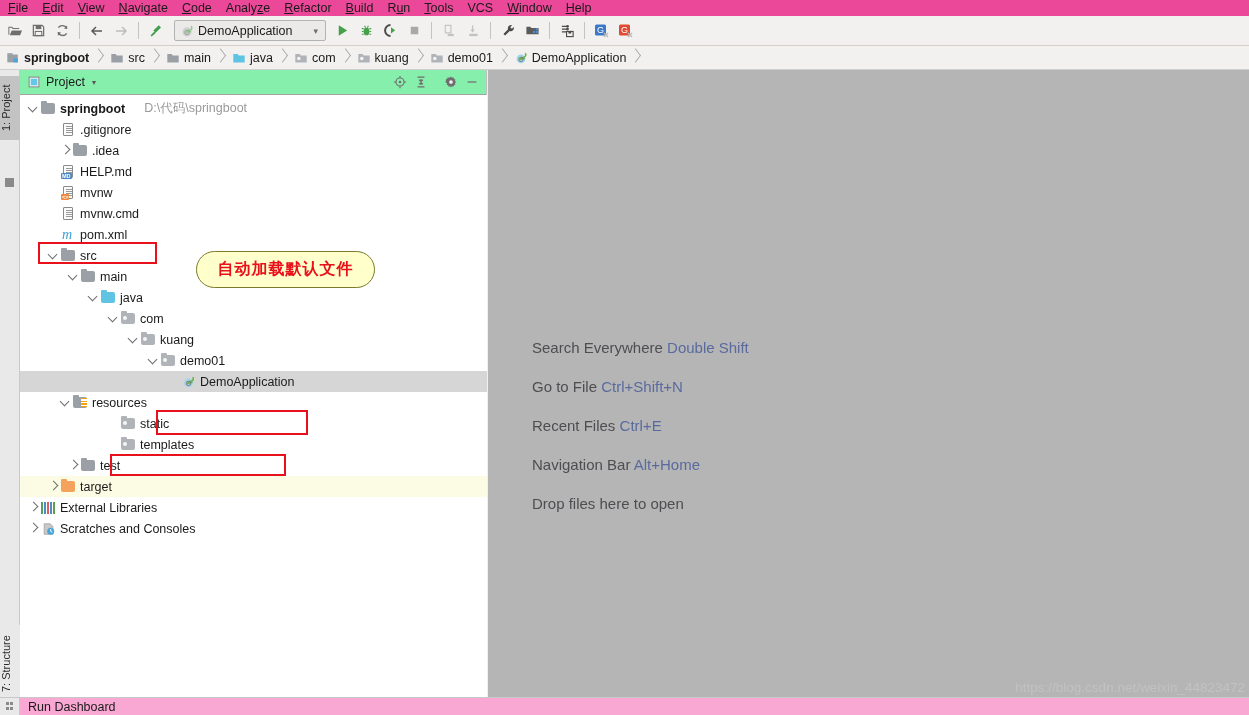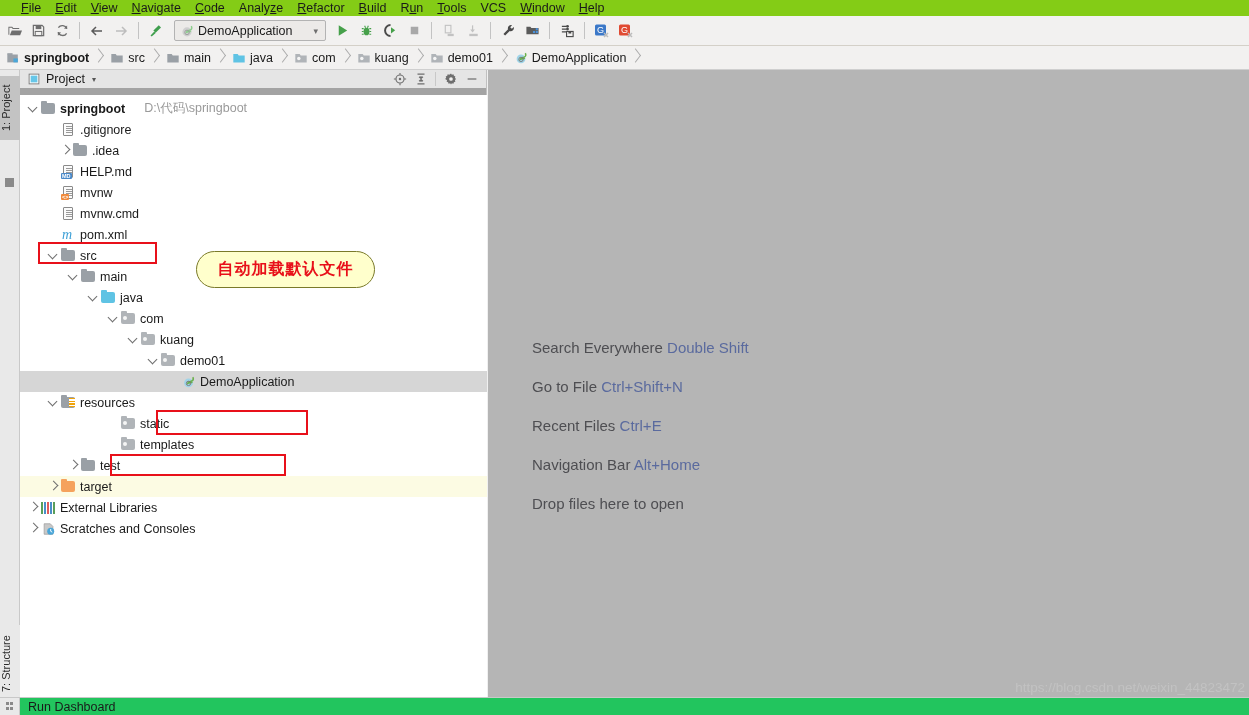--- a/index.html
+++ b/index.html
@@ -8,23 +8,23 @@
     overflow: hidden;
     font-family: "Liberation Sans", sans-serif;
     background: #f0f0f0;
     -webkit-font-smoothing: antialiased;
   }
   #app { position: relative; width: 1249px; height: 715px; }
 
   
   .menubar {
     position: absolute; top: 0; left: 0; width: 1249px; height: 16px;
-    background: #84cc16;
+    background: #ec4899;
     display: flex; align-items: flex-start;
-    padding-left: 14px;
+    padding-left: 1px;
     font-size: 12.5px; color: #1a1a1a;
   }
   .menu-item {
     padding: 0 7px; height: 16px; line-height: 16px;
     white-space: nowrap; cursor: default;
   }
   .mn { text-decoration: underline; }
 
   
   .toolbar {
@@ -103,24 +103,24 @@
 
   
   .panel {
     position: absolute; top: 70px; left: 20px;
     width: 467px; height: 627px;
     background: #ffffff;
     border-right: 1px solid #c0c0c0;
   }
   .panel-header {
     height: 25px; width: 100%;
-    background: #e5e5e5;
+    background: #86efac;
     display: flex; align-items: center;
     padding-left: 8px;
-    border-bottom: 7px solid #a3a3a3;
+    border-bottom: 1px solid #a3a3a3;
     font-size: 12.5px; color: #1a1a1a;
   }
   .panel-title { padding-left: 6px; }
   .panel-caret { color: #555; font-size: 8px; padding-left: 7px; }
   .panel-actions { margin-left: auto; display: flex; align-items: center; padding-right: 4px; }
   .pa-btn {
     width: 21px; height: 21px; display: flex;
     align-items: center; justify-content: center; cursor: default;
   }
   .pa-sep { width: 1px; height: 14px; background: #c8c8c8; margin: 0 4px; }
@@ -276,21 +276,21 @@
   .hint-key { color: #5a6a9e; }
   .watermark {
     position: absolute; right: 4px; bottom: 2px;
     font-size: 13.5px; color: #c2c2c2;
     white-space: nowrap;
   }
 
   
   .bottombar {
     position: absolute; top: 697px; left: 0; width: 1249px; height: 18px;
-    background: #22c55e;
+    background: #f9a8d4;
     border-top: 1px solid #c8c8c8;
     display: flex; align-items: center;
     font-size: 12.5px; color: #1a1a1a;
   }
   .bb-grip {
     width: 20px; height: 18px; position: relative;
     border-right: 1px solid #c9c9c9; background:#e9e9e9;
   }
   .bb-grip::after {
     content:""; position:absolute; left:6px; top:4px; width:3px; height:3px;
@@ -689,21 +689,21 @@
           <span class="tarrow "></span>
           <span class="ticon">
             <span class="ic-spring"><svg width="15" height="14" viewBox="0 0 16 16">
                 <circle cx="8" cy="9" r="5" fill="#9fd4e8"></circle>
                 <path d="M13 2.4c.9 2.1.2 3.9-1.2 4.5-1.9.9-4 .3-4.6 2.6 1.9-1.1 3.6-.2 5.2-1.4" fill="none" stroke="#6ab04c" stroke-width="1.7"></path>
                 <circle cx="8" cy="9.6" r="2.5" fill="none" stroke="#777" stroke-width="1"></circle>
               </svg></span>
           </span>
           <span class="tlabel">DemoApplication</span>
         </div>
-        <div class="tnode" style="padding-left: 28px;">
+        <div class="tnode" style="padding-left: 40px;">
           <span class="tarrow open"></span>
           <span class="ticon">
             <span class="ic-folder-res"></span>
           </span>
           <span class="tlabel">resources</span>
         </div>
         <div class="tnode" style="padding-left: 88px;">
           <span class="tarrow "></span>
           <span class="ticon">
             <span class="ic-folder-pkg"></span>

